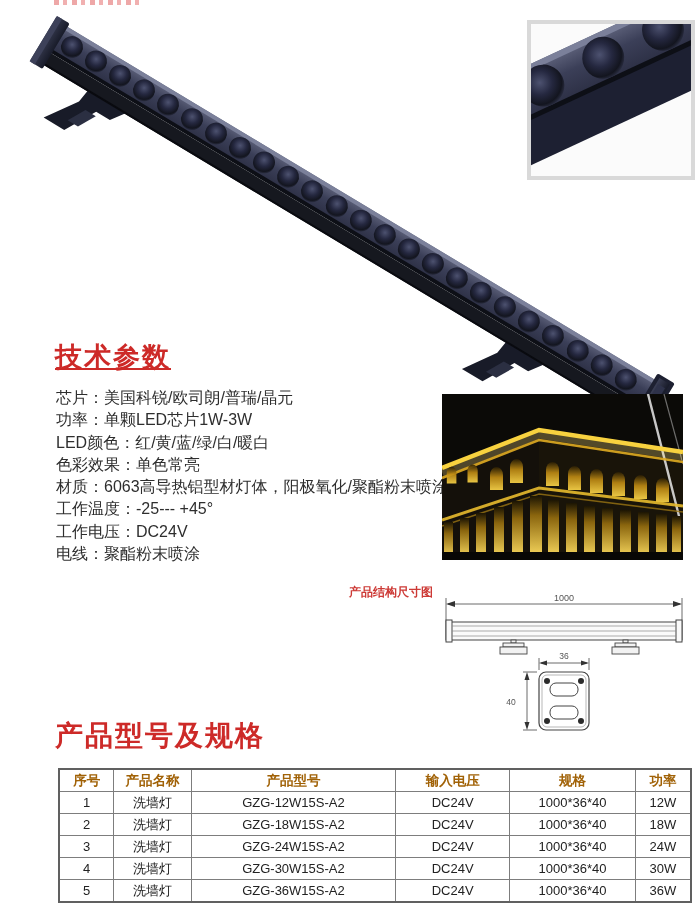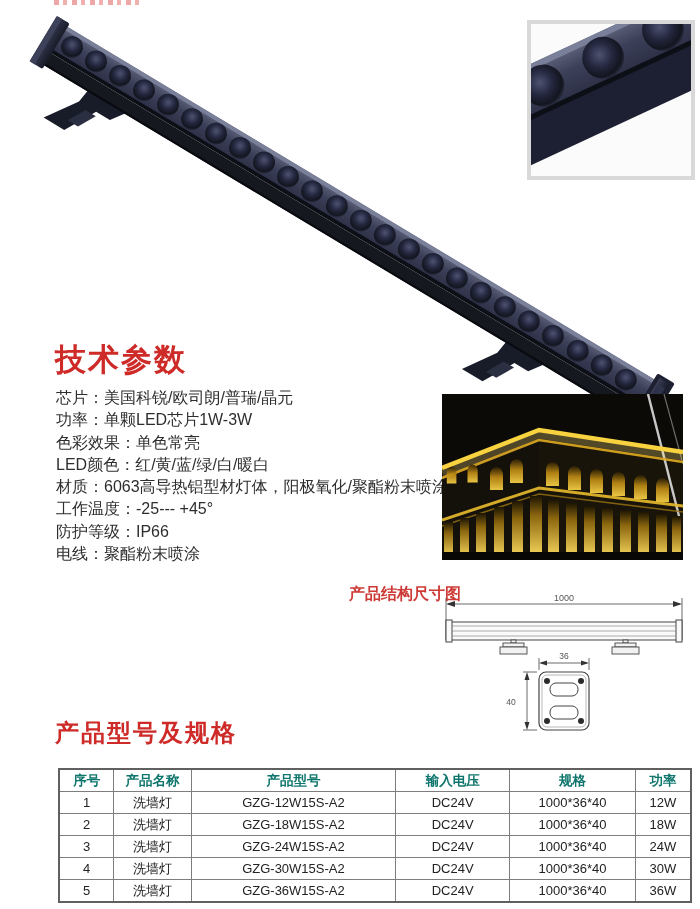--- a/index.html
+++ b/index.html
@@ -13,41 +13,41 @@
   
   .product-photo{position:absolute;left:0;top:0;}
 
   
   .inset{position:absolute;left:527px;top:20px;width:160px;height:152px;
          border:4px solid #d9d9d9;background:#fdfdfd;overflow:hidden;}
 
   
   .red-title{position:absolute;margin:0;color:#cd2a28;font-weight:bold;
              font-family:"Liberation Sans",sans-serif;letter-spacing:2px;}
-  .tech-title{left:55px;top:339px;font-size:31px;}
-  .models-title{left:55px;top:717px;font-size:24px;}
+  .tech-title{left:55px;top:339px;font-size:27px;text-decoration:underline;}
+  .models-title{left:55px;top:717px;font-size:28px;}
 
   
   .specs{position:absolute;left:56px;top:387px;width:390px;font-size:16px;color:#2e2e2e;}
   .spec-line{line-height:22.3px;height:22.3px;white-space:nowrap;}
 
   
   .app-photo{position:absolute;left:442px;top:394px;width:241px;height:166px;background:#0b0a08;overflow:hidden;}
 
   
-  .diagram-title{position:absolute;left:349px;top:584px;font-size:16px;font-weight:bold;color:#cd3a36;}
+  .diagram-title{position:absolute;left:349px;top:584px;font-size:12px;font-weight:bold;color:#cd3a36;}
   .side-view{position:absolute;left:438px;top:592px;}
   .cross-section{position:absolute;left:497px;top:650px;}
 
   
   table.models{position:absolute;left:58px;top:768px;width:634px;border-collapse:collapse;
                table-layout:fixed;font-size:13px;color:#222;border:2px solid #606060;}
   table.models th,table.models td{border:1px solid #7d7d7d;text-align:center;padding:0;height:21px;
                overflow:hidden;white-space:nowrap;}
-  table.models th{font-weight:bold;font-size:13.5px;color:#0f766e;}
+  table.models th{font-weight:bold;font-size:13.5px;color:#a16207;}
   col.c-no{width:8.7%;}col.c-name{width:12.2%;}col.c-model{width:32.4%;}
   col.c-volt{width:18%;}col.c-spec{width:19.9%;}col.c-power{width:8.8%;}
 </style>
 </head>
 <body>
 
 <div class="page">
 
   <div class="crop-red"></div>
 
@@ -141,25 +141,25 @@
         <rect x="-20" y="-76" width="16" height="38" fill="#303450"></rect>
         <rect x="-20" y="-32" width="16" height="38" fill="#303450"></rect>
       </g>
     </svg>
   </div>
 
   <h1 class="red-title tech-title">技术参数</h1>
   <div class="specs">
     <div class="spec-line">芯片：美国科锐/欧司朗/普瑞/晶元</div>
     <div class="spec-line">功率：单颗LED芯片1W-3W</div>
+    <div class="spec-line">LED颜色：红/黄/蓝/绿/白/暖白</div>
     <div class="spec-line">色彩效果：单色常亮</div>
-    <div class="spec-line">LED颜色：红/黄/蓝/绿/白/暖白</div>
     <div class="spec-line">材质：6063高导热铝型材灯体，阳极氧化/聚酯粉末喷涂</div>
     <div class="spec-line">工作温度：-25--- +45°</div>
-    <div class="spec-line">防护等级：IP66</div>
+    <div class="spec-line">工作电压：DC24V</div>
     <div class="spec-line">电线：聚酯粉末喷涂</div>
   </div>
 
   <div class="app-photo">
     <svg width="241" height="166" viewBox="0 0 241 166">
       <defs>
         <linearGradient id="goldUp" x1="0" y1="1" x2="0" y2="0">
           <stop offset="0" stop-color="#ffd84a"></stop>
             <stop offset="0.55" stop-color="#c08c14"></stop>
             <stop offset="1" stop-color="#2a1e04"></stop>

